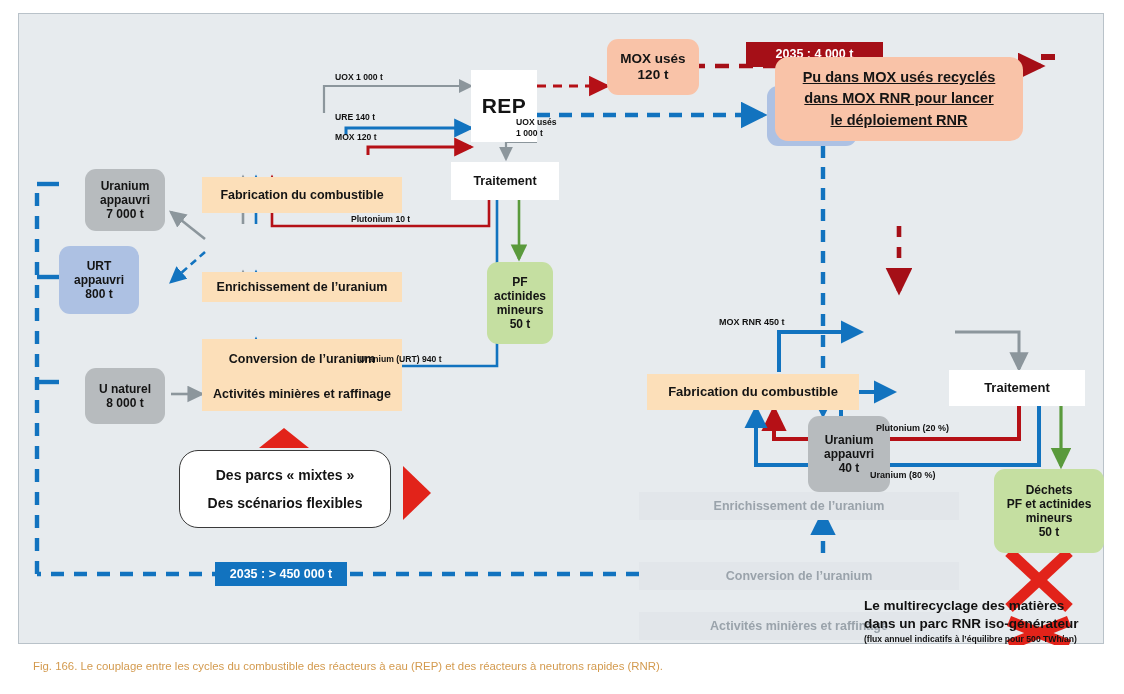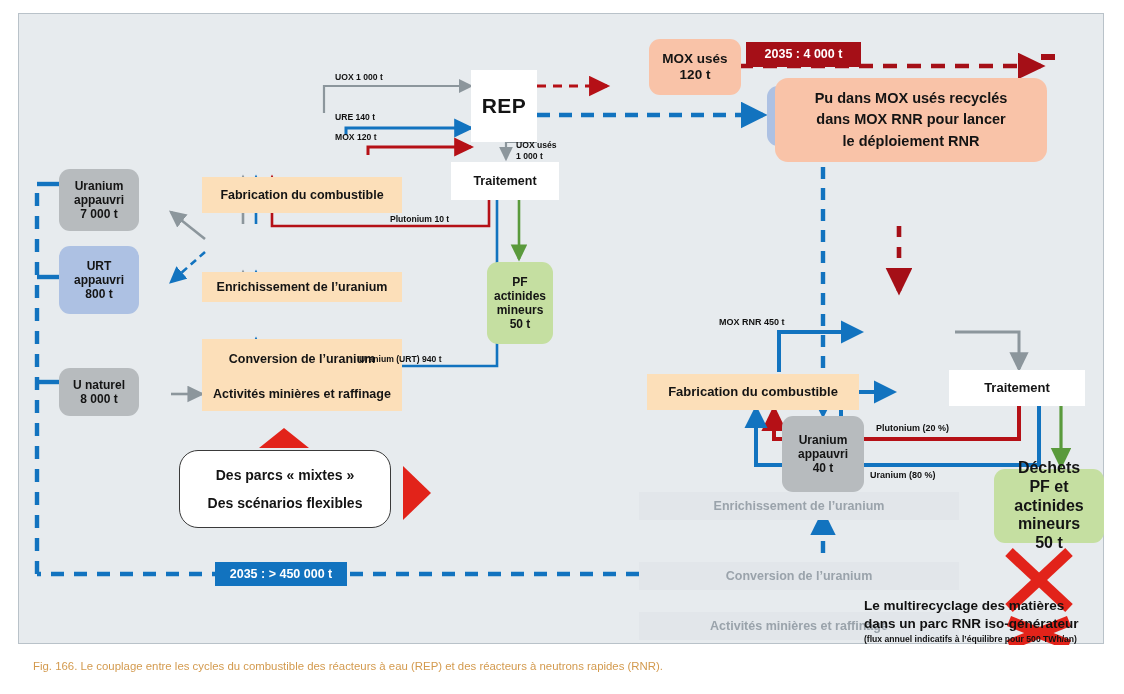--- a/index.html
+++ b/index.html
@@ -7,24 +7,24 @@
   #root{position:relative;width:1124px;height:694px;}
   #canvas{position:absolute;left:18px;top:13px;width:1086px;height:631px;
           background:#e7ebee;border:1px solid #b9c2c9;box-sizing:border-box;}
   #svg{position:absolute;left:0;top:0;width:1086px;height:631px;}
   .node{position:absolute;box-sizing:border-box;display:flex;align-items:center;
         justify-content:center;text-align:center;font-weight:bold;color:#141414;
         line-height:1.18;z-index:3;}
   .proc{background:#fcdfb9;font-size:12.5px;}
   .reactor{background:#ffffff;font-size:21px;letter-spacing:.5px;font-weight:bold;}
   .treat{background:#ffffff;font-size:12.5px;}
-  .grey-r{background:#b7bbbe;border-radius:11px;font-size:12px;}
+  .grey-r{background:#b7bbbe;border-radius:11px;font-size:12px;margin-left:26px;}
   .blue-r{background:#adc1e3;border-radius:11px;font-size:12px;}
   .green-r{background:#c4deA0;background:#c5dfa1;border-radius:11px;font-size:12px;}
-  .peach-r{background:#f9c3a8;border-radius:11px;font-size:12px;margin-left:42px;}
+  .peach-r{background:#f9c3a8;border-radius:11px;font-size:12px;}
   .peach-big{background:#f9c3a8;border-radius:13px;font-size:14.5px;line-height:1.45;}
   .badge-red{background:#a50f17;color:#fff;font-size:12.5px;padding:3px 7px;}
   .badge-blue{background:#1273bf;color:#fff;font-size:12.5px;padding:4px 8px;}
   .white-round{background:#ffffff;border:1.6px solid #3a3a3a;border-radius:19px;
                flex-direction:column;gap:11px;font-size:14px;}
   .faded{background:#e2e6ea;color:#9aa3ab;font-size:12.5px;font-weight:bold;}
   .lbl{position:absolute;font-size:8.6px;font-weight:bold;color:#111;z-index:4;
        white-space:pre-line;line-height:1.25;}
   .lbl-b{font-size:9px;}
   .note{position:absolute;z-index:4;color:#111;}
@@ -195,21 +195,21 @@
     <div class="node grey-r" style="left:40px;top:155px;width:80px;height:62px;white-space:pre-line;">
       <span>Uranium
 appauvri
 7 000 t</span>
     </div>
     <div class="node blue-r" style="left:40px;top:232px;width:80px;height:68px;white-space:pre-line;">
       <span>URT
 appauvri
 800 t</span>
     </div>
-    <div class="node grey-r" style="left:40px;top:354px;width:80px;height:48px;white-space:pre-line;">
+    <div class="node grey-r" style="left:40px;top:354px;width:80px;height:56px;white-space:pre-line;">
       <span>U naturel
 8 000 t</span>
     </div>
     <div class="node peach-r" style="left:588px;top:25px;width:92px;height:56px;white-space:pre-line;font-size:13.5px;">
       <span>MOX usés
 120 t</span>
     </div>
     <div class="node blue-r" style="left:748px;top:72px;width:90px;height:60px;white-space:pre-line;font-size:13.5px;">
       <span>URE usés
 140 t</span>
@@ -222,34 +222,34 @@
     </div>
     <div class="node grey-r" style="left:763px;top:402px;width:82px;height:76px;white-space:pre-line;">
       <span>Uranium
 appauvri
 40 t</span>
     </div>
 
     <div class="lbl" style="left:316px;top:58px;">UOX 1 000 t</div>
     <div class="lbl" style="left:316px;top:98px;">URE 140 t</div>
     <div class="lbl" style="left:316px;top:118px;">MOX 120 t</div>
-    <div class="lbl" style="left:497px;top:126px;">UOX usés
+    <div class="lbl" style="left:497px;top:103px;">UOX usés
 1 000 t</div>
-    <div class="lbl" style="left:332px;top:200px;margin-left:39px;">Plutonium 10 t</div>
+    <div class="lbl" style="left:332px;top:200px;">Plutonium 10 t</div>
     <div class="lbl" style="left:340px;top:340px;">Uranium (URT) 940 t</div>
 
     <div class="node badge-red" style="left:1022px;top:40px;width:0;height:0;overflow:visible;"></div>
 
     <div class="node badge-red" style="left:1022px;top:40px;width:0;height:0;padding:0;background:none;"></div>
 
-    <div class="node badge-red" style="left:727px;top:28px;width:115px;height:25px;padding:0;">
+    <div class="node badge-red" style="left:727px;top:28px;width:137px;height:25px;padding:0;">
       <span>2035 : 4 000 t</span>
     </div>
 
-    <div class="node peach-big" style="left:756px;top:64px;width:272px;height:84px;white-space:pre-line;">
+    <div class="node peach-big" style="left:756px;top:43px;width:248px;height:84px;white-space:pre-line;text-decoration:underline;">
       <span>Pu dans MOX usés recyclés
 dans MOX RNR pour lancer
 le déploiement RNR</span>
     </div>
 
     <div class="node badge-blue" style="left:196px;top:548px;width:132px;height:24px;padding:0;">
       <span>2035 : &gt; 450 000 t</span>
     </div>
 
     <div class="node white-round" style="left:160px;top:436px;width:212px;height:78px;">
@@ -261,21 +261,21 @@
     <div class="node proc" style="left:874px;top:358px;width:0;height:0;padding:0;background:none;"></div>
 
     <div class="node proc" style="left:628px;top:360px;width:212px;height:36px;font-size:13px;">
       <span>Fabrication du combustible</span>
     </div>
 
     <div class="node treat" style="left:930px;top:356px;width:136px;height:36px;font-size:13px;">
       <span>Traitement</span>
     </div>
 
-    <div class="node green-r" style="left:975px;top:455px;width:110px;height:74px;white-space:pre-line;font-size:16px;">
+    <div class="node green-r" style="left:975px;top:455px;width:110px;height:84px;white-space:pre-line;font-size:12px;">
       <span>Déchets
 PF et actinides
 mineurs
 50 t</span>
     </div>
 
     <div class="lbl lbl-b" style="left:700px;top:303px;">MOX RNR 450 t</div>
     <div class="lbl lbl-b" style="left:842px;top:409px;padding-left:15px;">Plutonium (20 %)</div>
     <div class="lbl lbl-b" style="left:851px;top:456px;">Uranium (80 %)</div>
 

